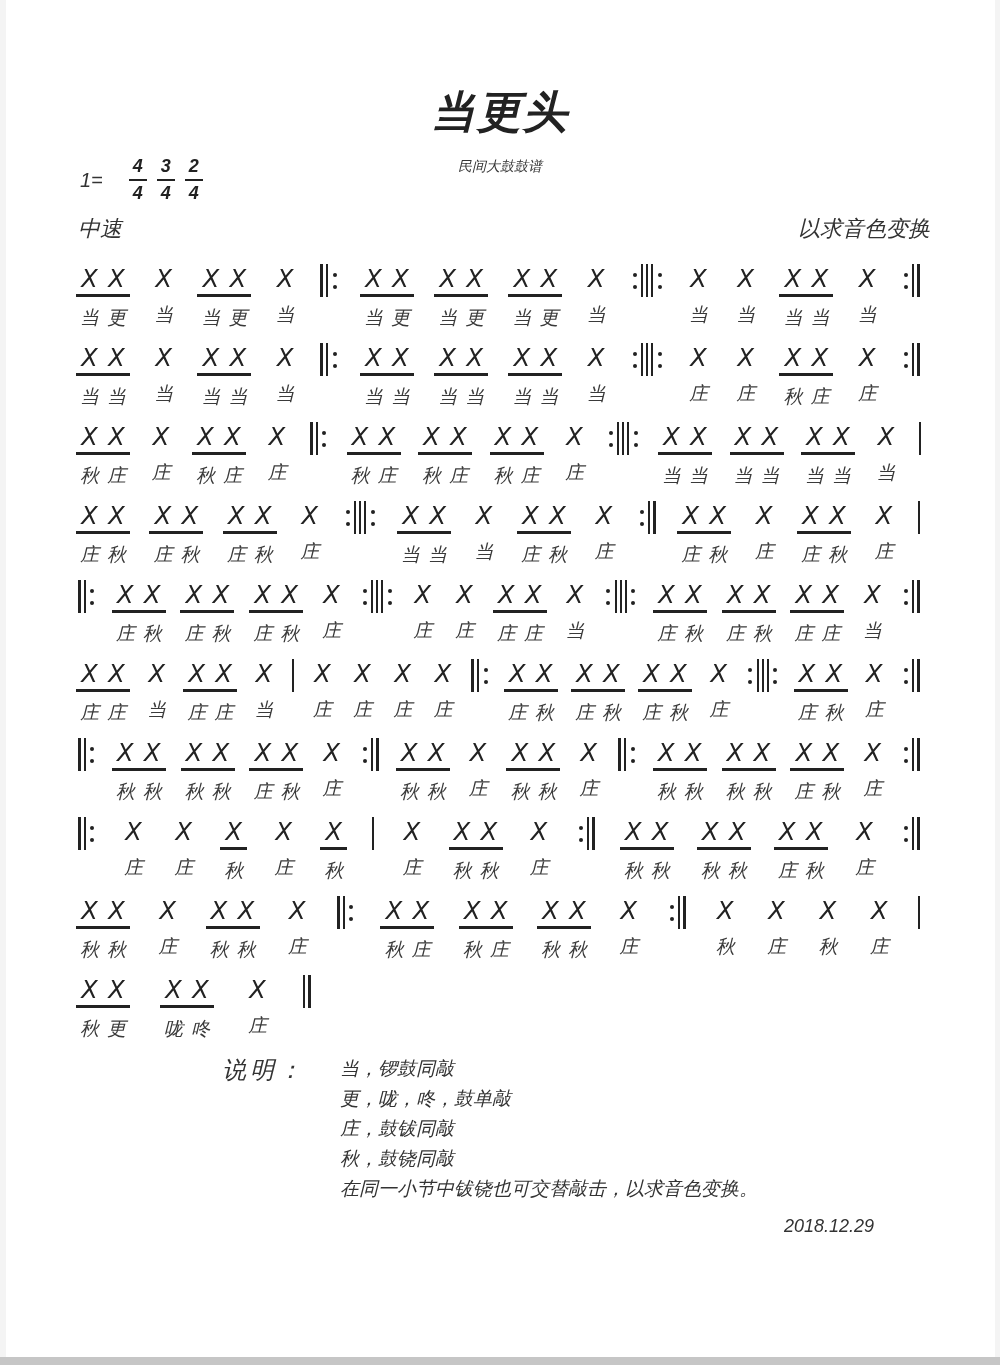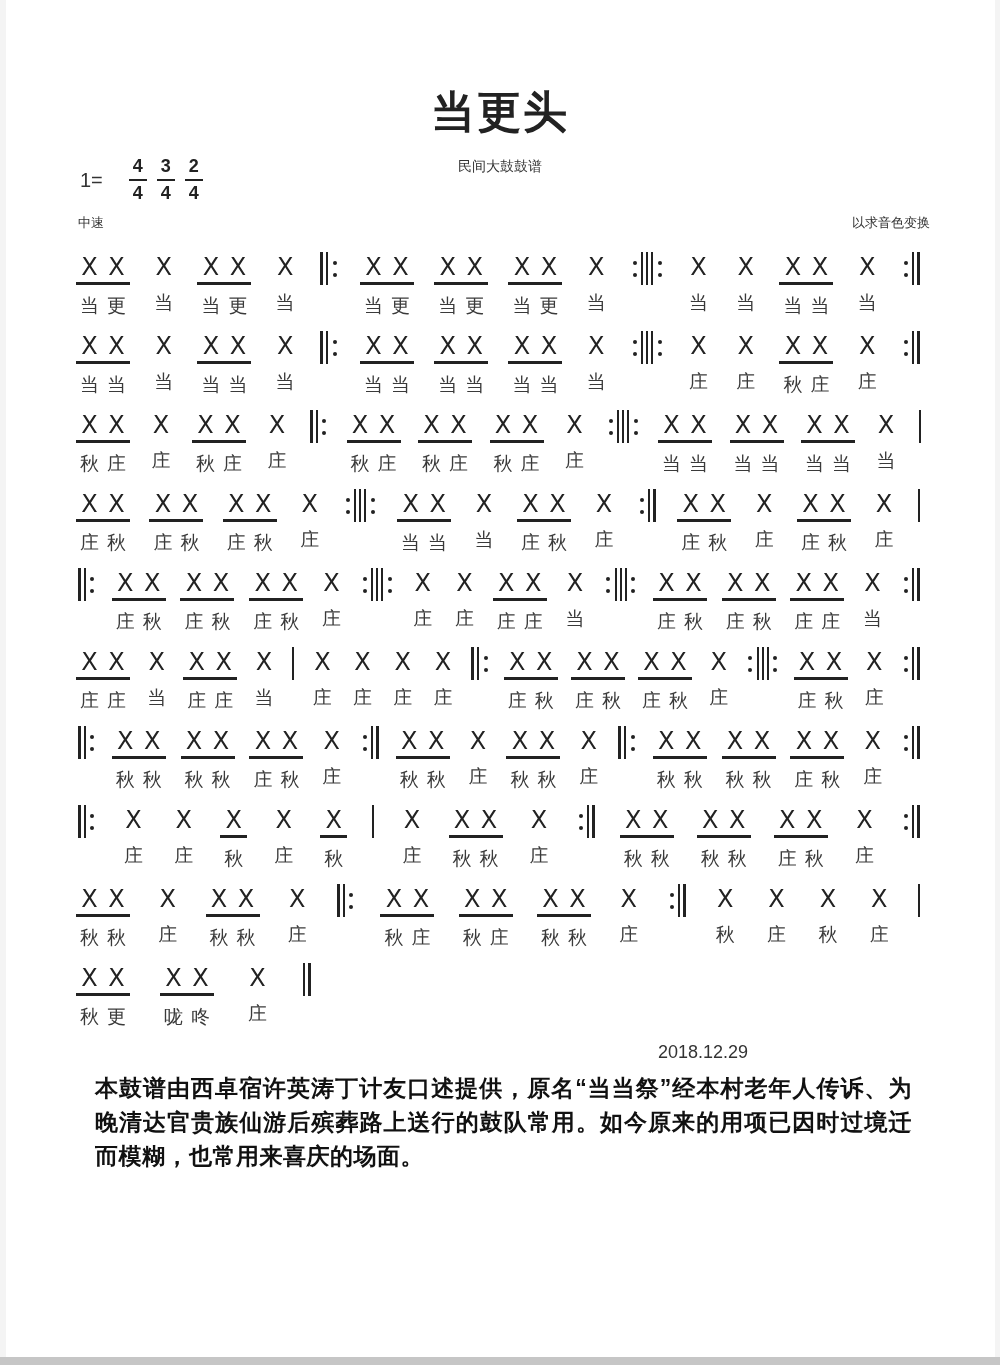--- a/index.html
+++ b/index.html
@@ -1,31 +1,31 @@
 <!DOCTYPE html>
 <html><head>
 <meta charset="utf-8">
 <style>
   * { margin:0; padding:0; box-sizing:border-box; }
   html,body { width:1000px; height:1365px; background:#fff; overflow:hidden; }
   body { font-family:"Liberation Sans", sans-serif; color:#2b2b2b; position:relative; }
 
-  .page { width:1000px; height:1365px; position:relative; padding-top:86px; }
+  .page { width:1000px; height:1365px; position:relative; padding-top:86px;font-style:italic; }
 
   
   .title { text-align:center; font-size:44px; font-weight:700; letter-spacing:2px; line-height:52px; color:#222; }
   .meta-row { position:relative; margin-top:8px; height:56px; }
   .key-block { position:absolute; left:80px; top:10px; display:flex; align-items:center; }
   .key-prefix { font-size:20px; color:#333; margin-right:26px; }
   .fracs { display:flex; gap:10px; }
   .frac { display:inline-flex; flex-direction:column; align-items:center; font-weight:700; font-size:18px; color:#222; }
   .frac .num { border-bottom:2px solid #222; padding:0 4px 2px; }
   .frac .den { padding-top:2px; }
   .subtitle { text-align:center; font-size:14px; color:#333; padding-top:12px; }
-  .tempo-row { display:flex; justify-content:space-between; margin:12px 70px 12px 78px; font-size:13px; color:#333; }
+  .tempo-row { display:flex; justify-content:space-between; margin:12px 70px 12px 78px; font-size:22px; color:#333; }
 
   
   .score { margin:20px 78px 0 76px; }
   .score-line { display:flex; justify-content:space-between; align-items:flex-start; margin-bottom:14px; height:65px; }
   .score-line.no-justify { justify-content:flex-start; gap:30px; }
   .unit .xs { display:flex; justify-content:center; }
   .unit .xs.u { border-bottom:3px solid #222; }
   .x { width:27px; text-align:center; font-size:24px; line-height:30px; color:#222; font-family:"DejaVu Sans", sans-serif; }
   .lyr { display:flex; justify-content:center; margin-top:9px; }
   .lch { width:27px; text-align:center; font-size:19px; line-height:24px; color:#3a3a3a; }
@@ -33,21 +33,21 @@
   .bl { width:2px; height:33px; background:#222; margin:0 1.5px; }
   .bl.thick { width:3px; }
   .dots { display:flex; flex-direction:column; justify-content:center; gap:8px; height:33px; margin:0 3px; }
   .dot { width:4px; height:4px; border-radius:50%; background:#222; }
 
   
   .legend { display:flex; margin:14px 0 0 222px; }
   .legend-heading { font-size:24px; color:#333; letter-spacing:4px; width:118px; }
   .legend-items { font-size:19px; color:#333; }
   .legend-item { line-height:30px; }
-  .date { margin:12px 0 0 658px; font-size:18px; color:#333; }
+  .date { margin:12px 0 0 658px; font-size:18px; color:#333;text-align:center; }
 
   
   .footer { margin:8px 88px 0 95px; font-size:23px; font-weight:700; line-height:34px; color:#111; letter-spacing:0.5px; text-align:justify; }
 
   .bottom-strip { position:absolute; left:0; bottom:0; width:100%; height:8px; background:#c6c6c6; }
   .edge-l { position:absolute; left:0; top:0; width:6px; height:100%; background:#f4f4f4; }
   .edge-r { position:absolute; right:0; top:0; width:5px; height:100%; background:#f4f4f4; }
 </style>
 </head>
 <body>
@@ -1382,21 +1382,30 @@
             <span class="lch">庄</span>
           </div>
         </div>
         <div class="bar">
           <span class="bl"></span>
           <span class="bl thick"></span>
         </div>
       </div>
     </div>
 
+  <div class="legend">
+    <div class="legend-heading">说明：</div>
+    <div class="legend-items">
+      <div class="legend-item">当，锣鼓同敲</div>
+      <div class="legend-item">更，咙，咚，鼓单敲</div>
+      <div class="legend-item">庄，鼓钹同敲</div>
+      <div class="legend-item">秋，鼓铙同敲</div>
+      <div class="legend-item">在同一小节中钹铙也可交替敲击，以求音色变换。</div>
+    </div>
+  </div>
 
   <div class="date">2018.12.29</div>
 
-  <div class="footer">本鼓谱由西卓宿许英涛丁计友口述提供，原名“当当祭”经本村老年人传诉、为晚清达官贵族仙游后殡葬路上送行的鼓队常用。如今原来的用项已因时过境迁而模糊，也常用来喜庆的场面。</div>
 
   <div class="edge-l"></div>
   <div class="edge-r"></div>
   <div class="bottom-strip"></div>
 </div>
 
 </body></html>

